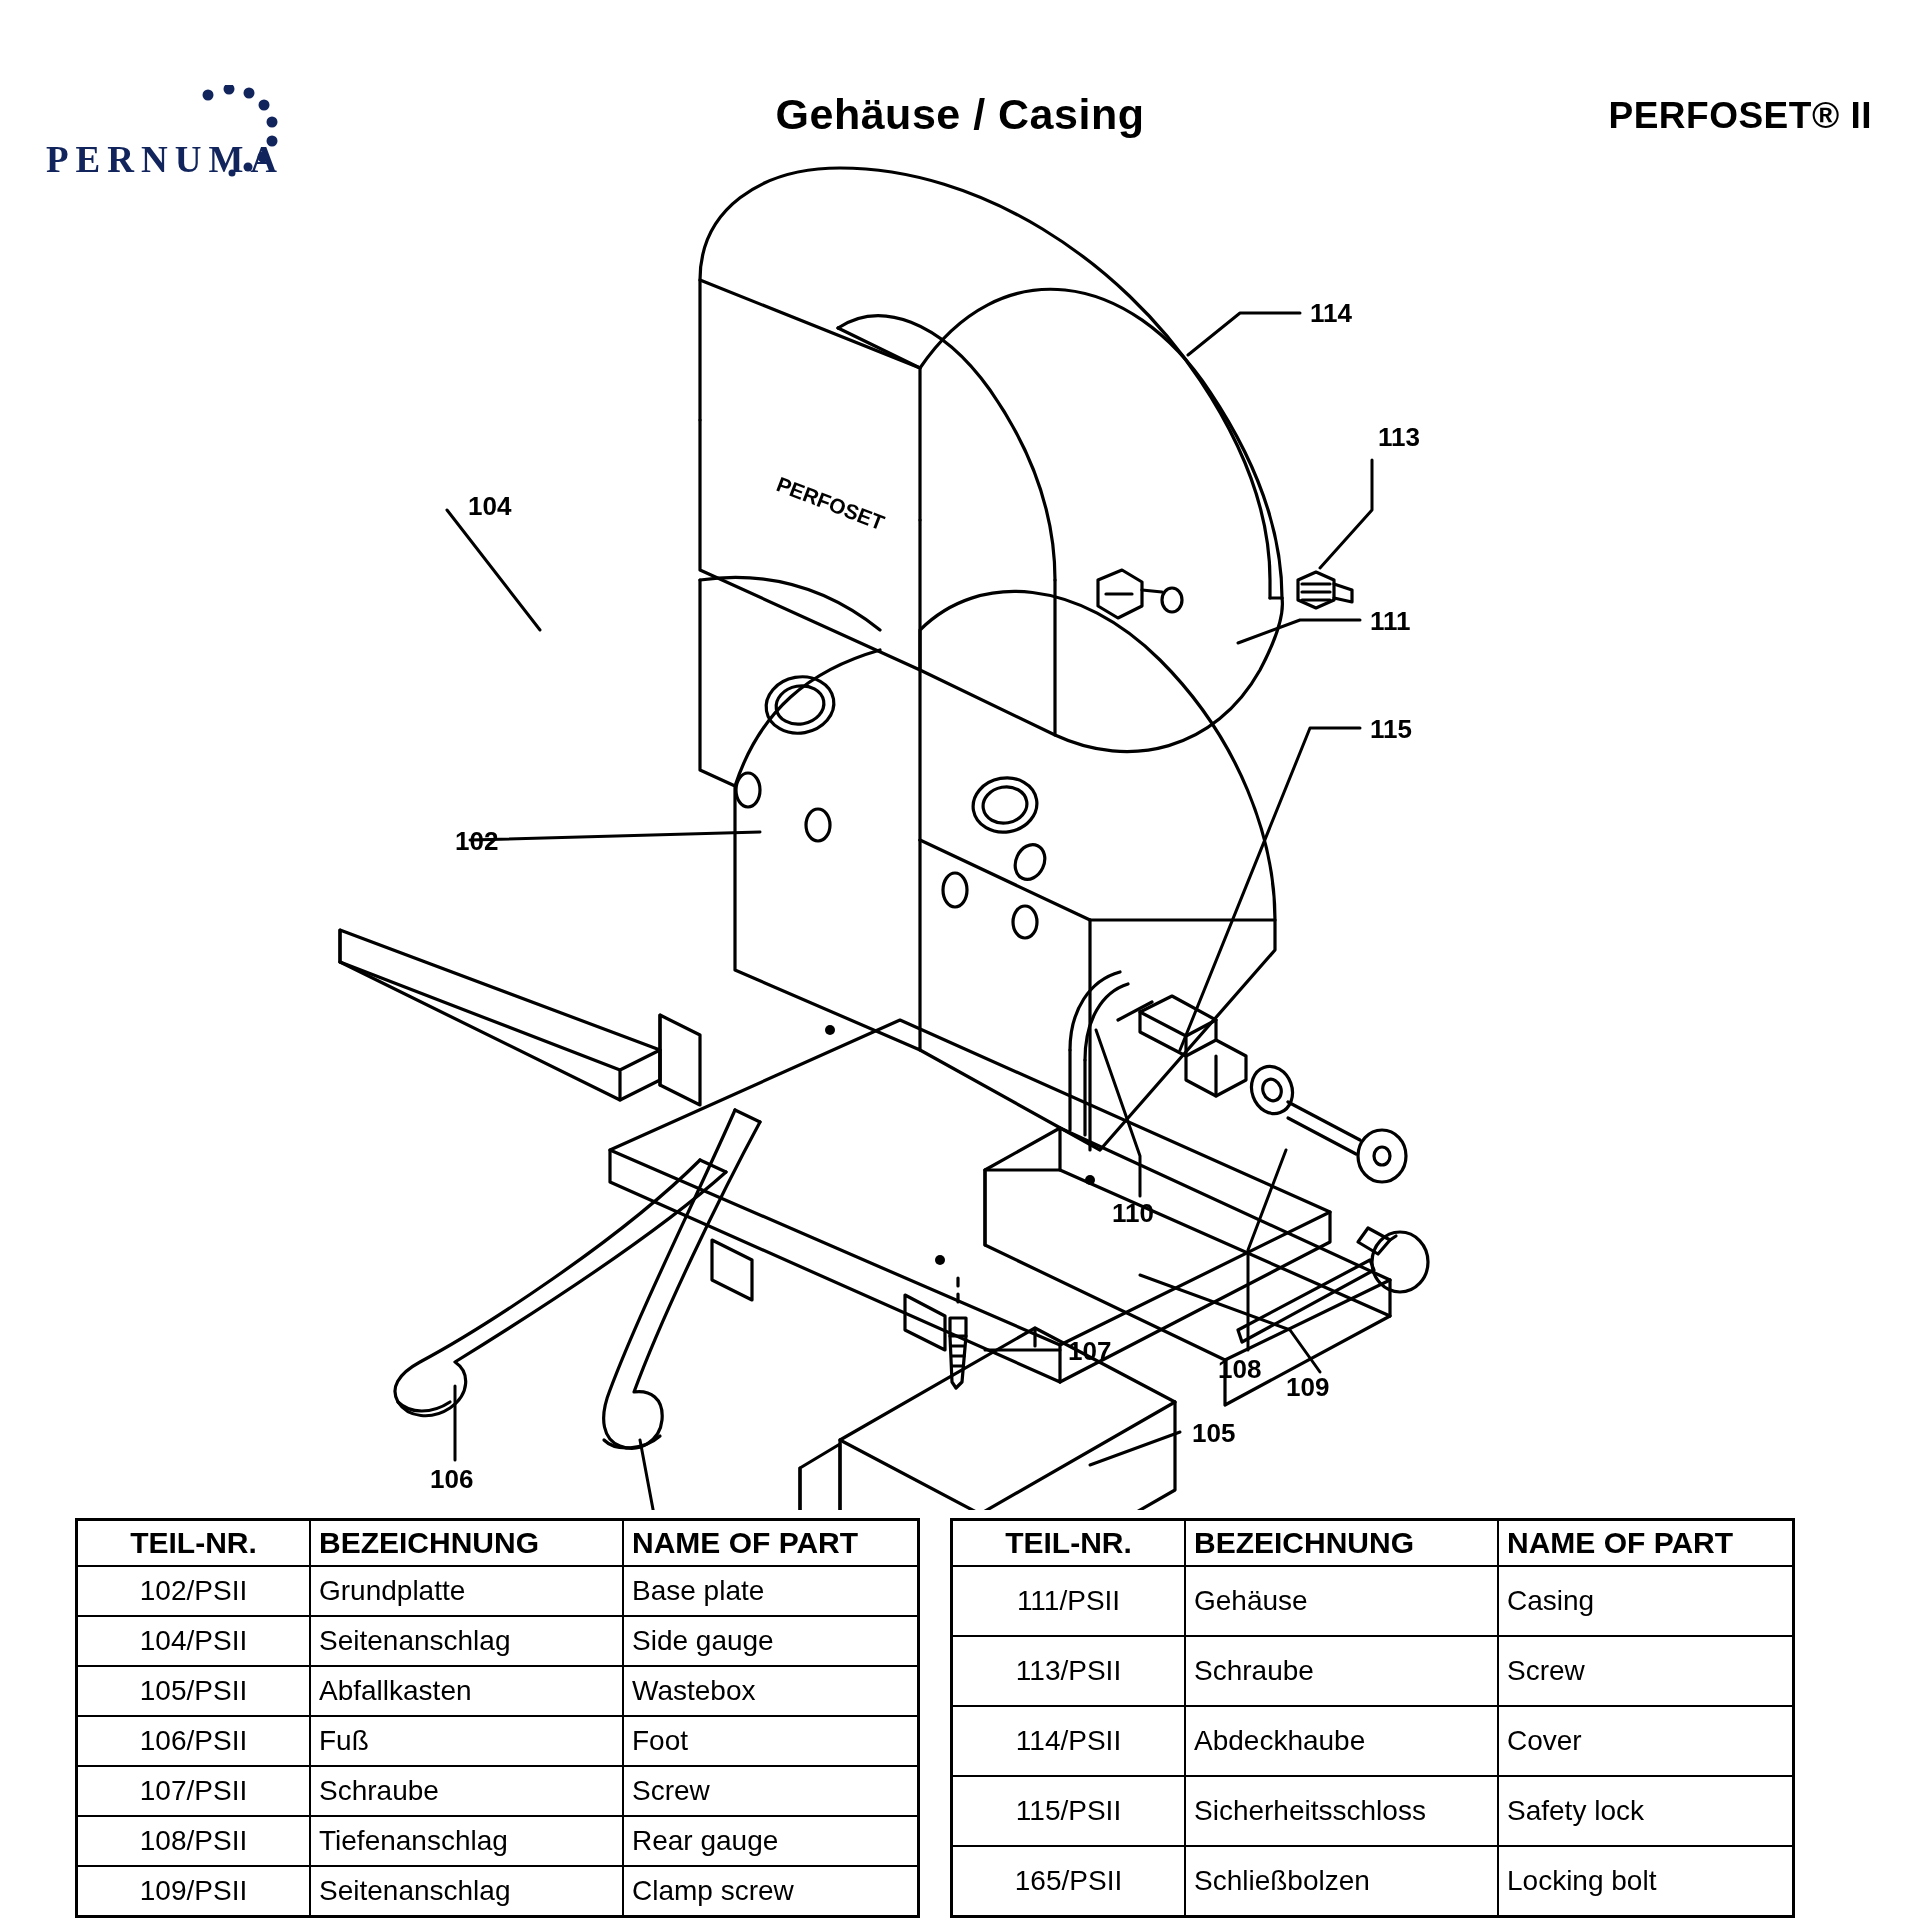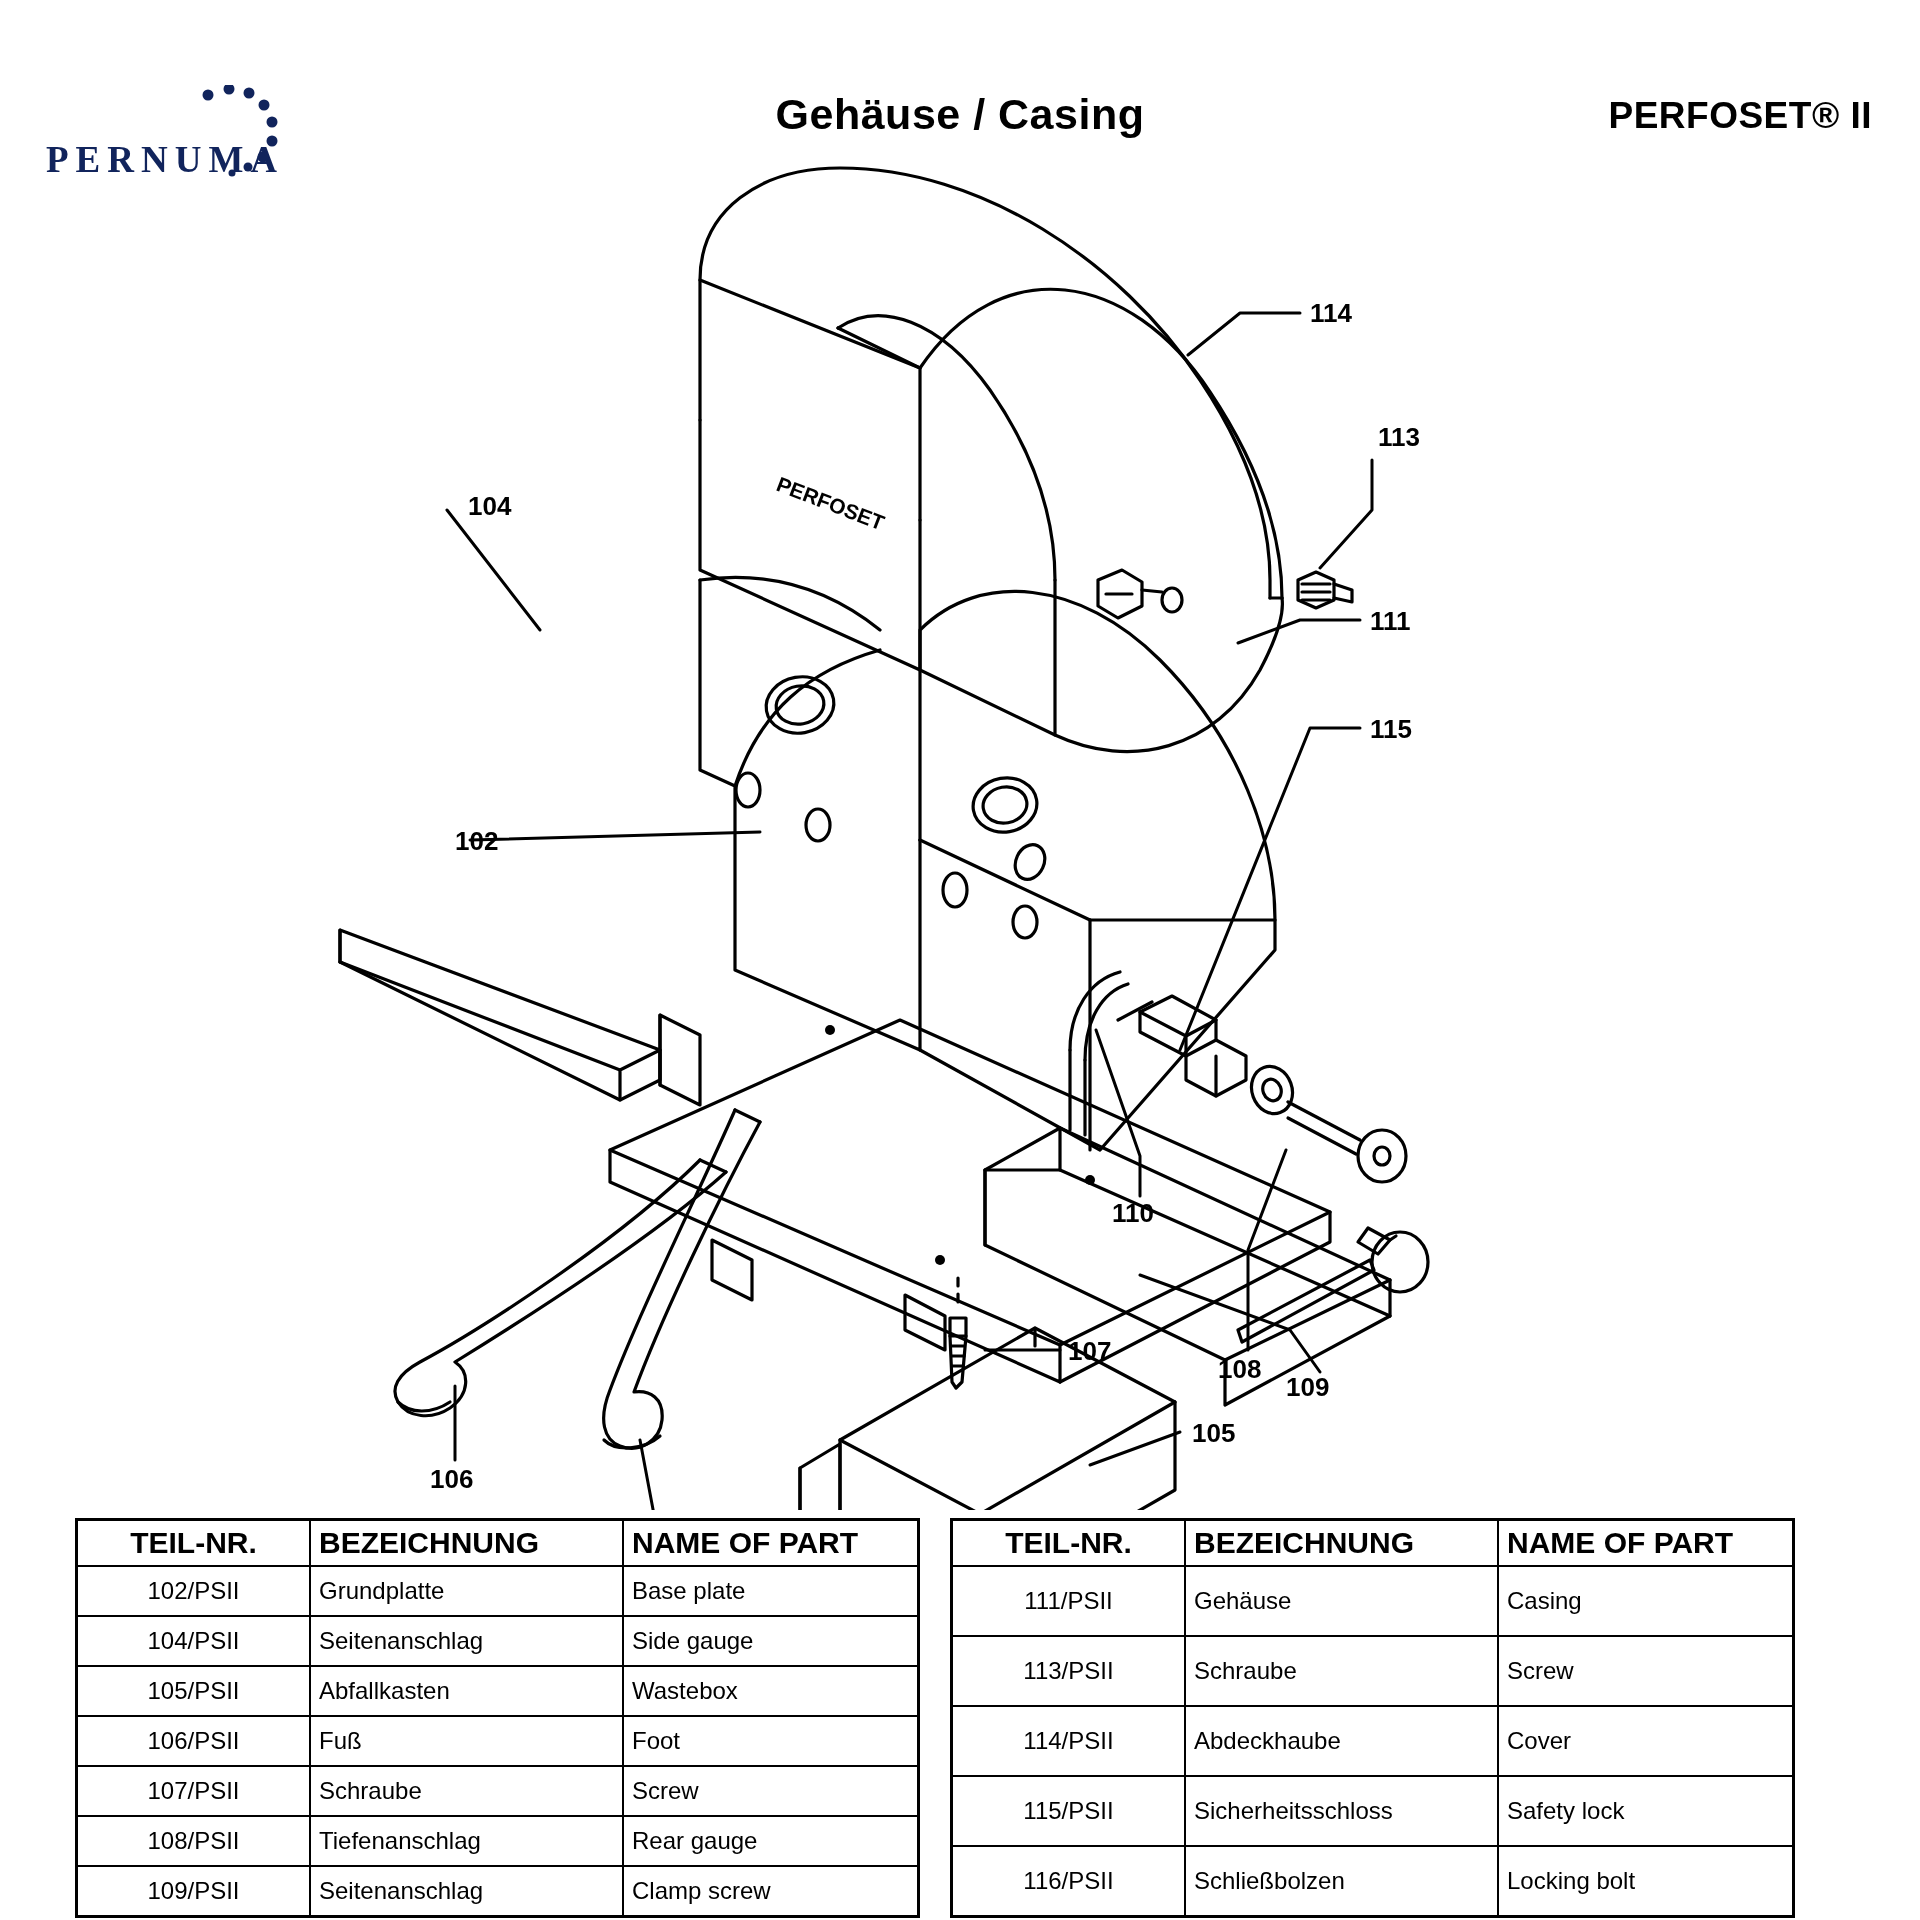--- a/index.html
+++ b/index.html
@@ -91,21 +91,21 @@
   }
   table.parts {
     border-collapse: collapse;
     width: 845px;
     table-layout: fixed;
     border: 3px solid #000;
   }
   table.parts th, table.parts td {
     border: 2px solid #000;
     padding: 2px 8px;
-    font-size: 24px;
+    font-size: 28px;
     height: 40px;
     line-height: 40px;
     white-space: nowrap;
     overflow: hidden;
   }
   table.parts th {
     font-weight: bold;
     font-size: 30px;
   }
   table.parts th.c-num, table.parts td.c-num { text-align: center; width: 215px; }
@@ -408,21 +408,21 @@
           <td class="c-num">114/PSII</td>
           <td class="c-de">Abdeckhaube</td>
           <td class="c-en">Cover</td>
         </tr>
         <tr>
           <td class="c-num">115/PSII</td>
           <td class="c-de">Sicherheitsschloss</td>
           <td class="c-en">Safety lock</td>
         </tr>
         <tr>
-          <td class="c-num">116/PSII</td>
+          <td class="c-num">165/PSII</td>
           <td class="c-de">Schließbolzen</td>
           <td class="c-en">Locking bolt</td>
         </tr>
       </tbody>
     </table>
   </div>
 
 </div>
 
 </body></html>

